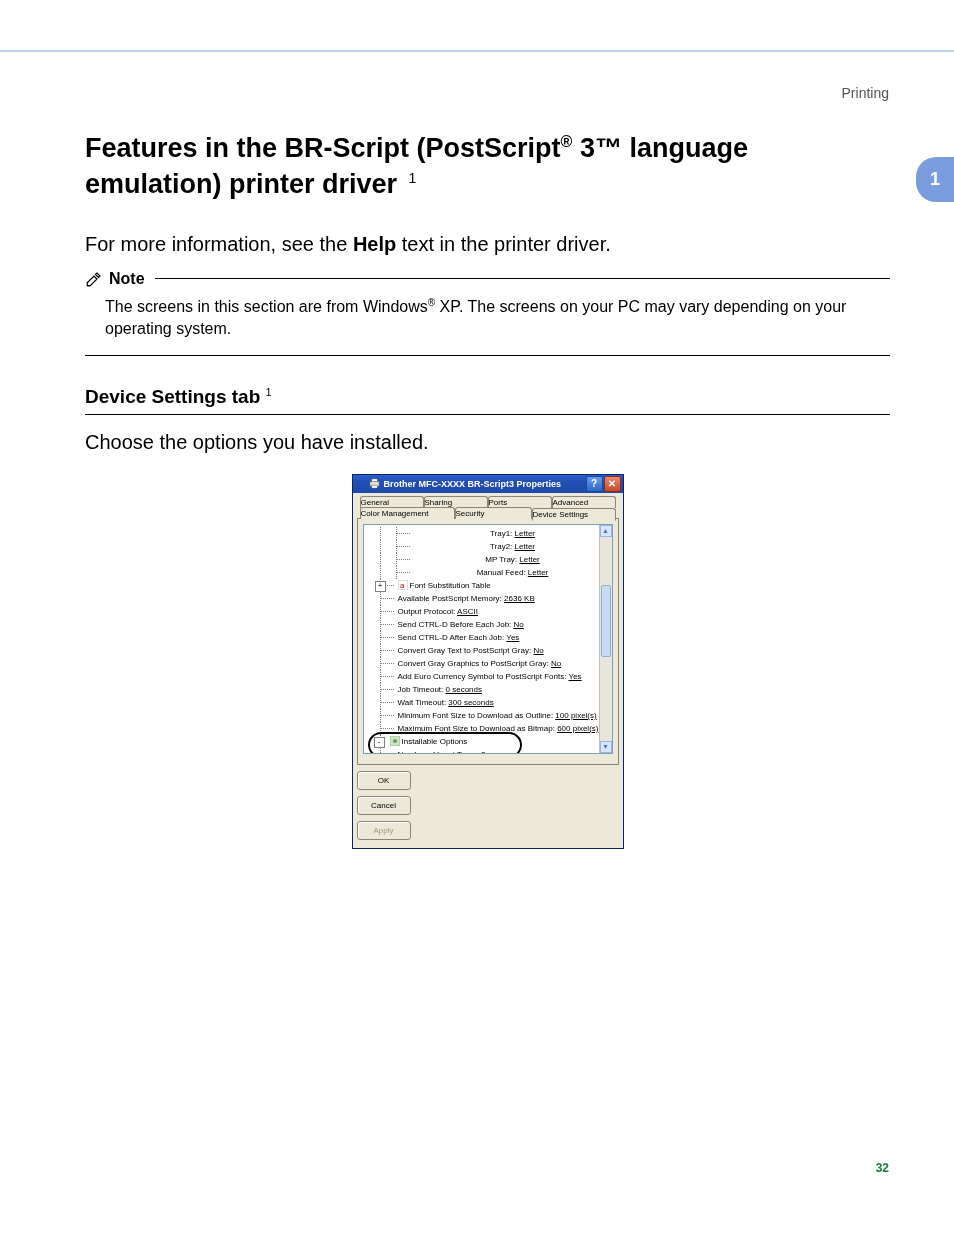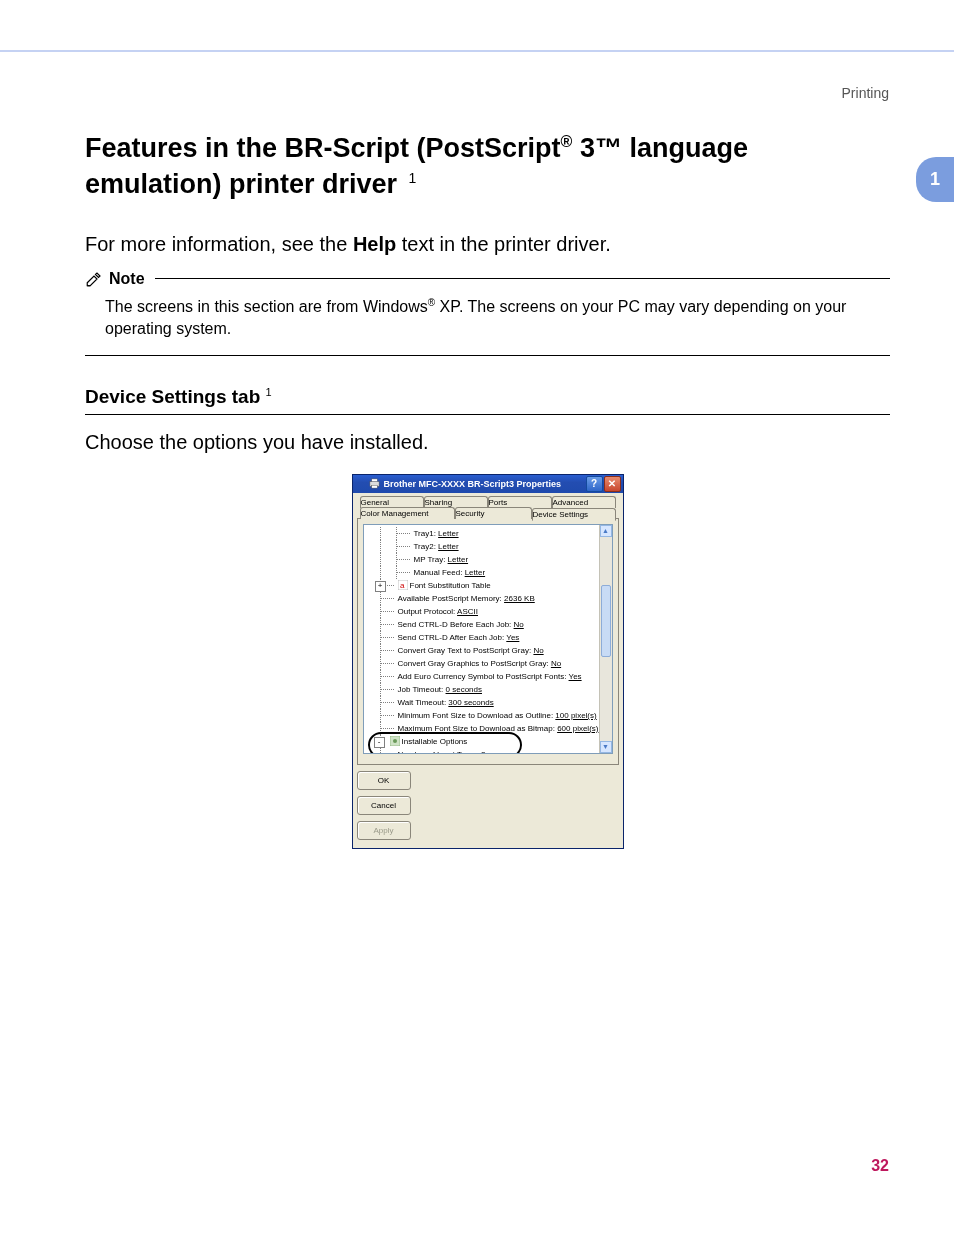--- a/index.html
+++ b/index.html
@@ -257,21 +257,21 @@
     padding-left: 30px;
   }
   .tree .dash::before {
     content: "";
     position: absolute;
     left: 12px;
     top: 6px;
     width: 14px;
     border-top: 1px dotted #808080;
   }
-  .tree-row.lvl2 { padding-left: 46px; }
+  .tree-row.lvl2 { padding-left: 46px; text-align: center; }
   .tree-row.lvl2.dash::before { left: 28px; width: 14px; }
   .tree .vline {
     position: absolute;
     left: 12px;
     top: 0;
     bottom: 0;
     border-left: 1px dotted #808080;
   }
   .tree .vline.v2 { left: 28px; }
   .expander {
@@ -319,22 +319,22 @@
     display: flex;
     align-items: center;
     justify-content: center;
     box-shadow: inset 1px 1px 0 #fff;
   }
   .xp-btn.disabled { color: #9a9a8a; }
   .page-footer {
     position: absolute;
     bottom: 60px;
     right: 65px;
-    font-size: 16px;
-    color: #be185d;
+    font-size: 12px;
+    color: #15803d;
     font-weight: bold;
     margin-left: 12px;
   }
   .page-footer-bar {
     position: absolute;
     bottom: 56px;
     right: 0;
     width: 52px;
     height: 22px;
     background: #dce5f6;

